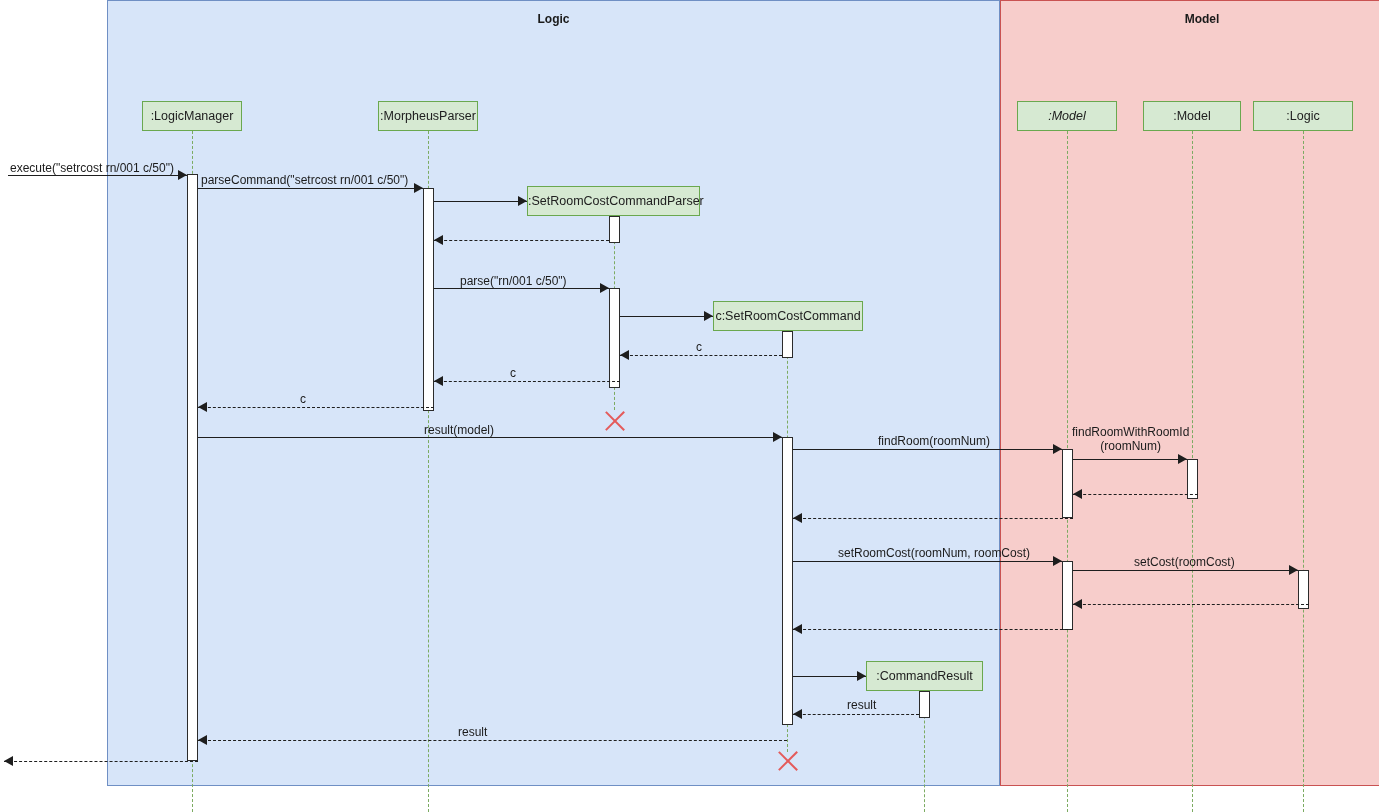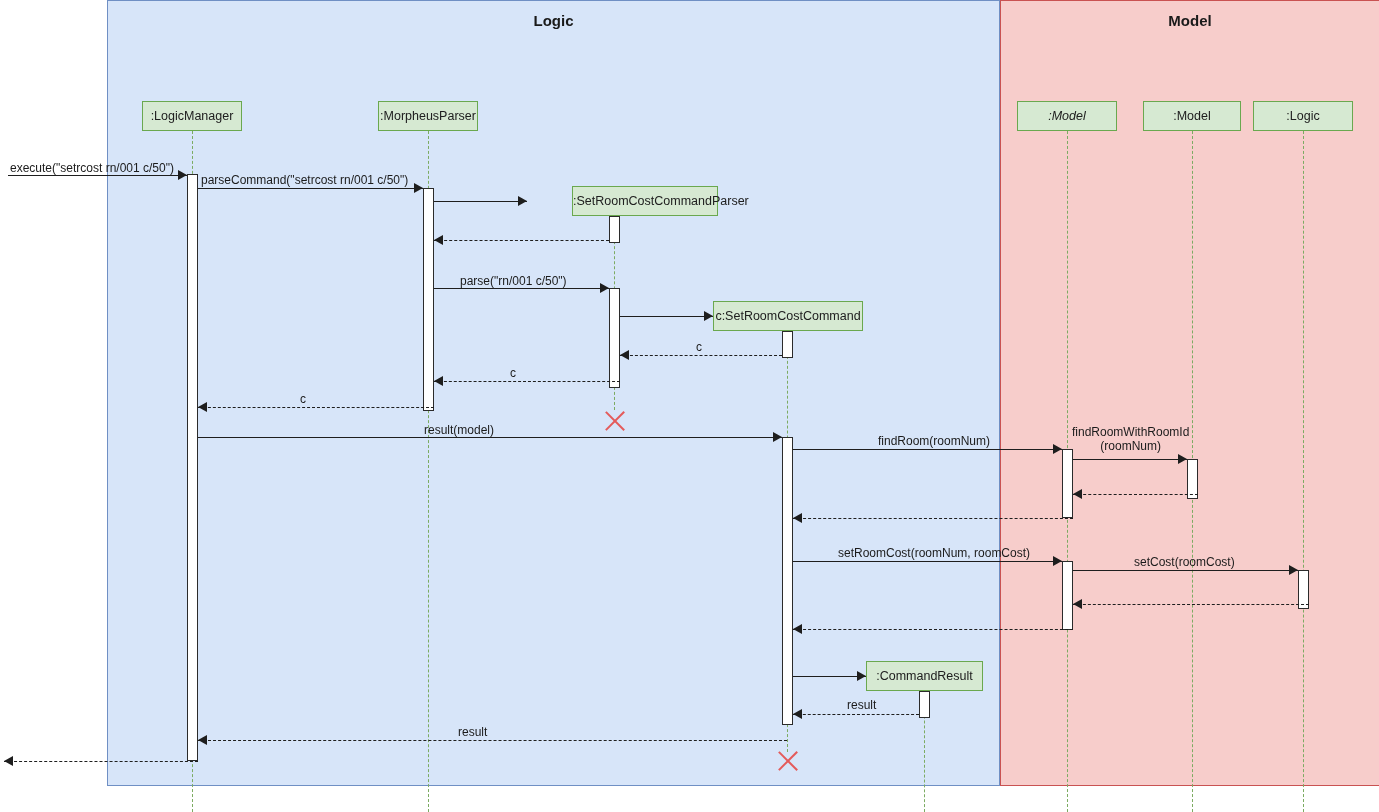--- a/index.html
+++ b/index.html
@@ -33,21 +33,21 @@
     width: 379px; height: 786px;
     background: #f7cdcb;
     border: 1px solid #c95252;
     border-right: none;
   }
   .pkg-title {
     position: absolute;
     top: 11px;
     width: 100%;
     text-align: center;
-    font-size: 15px;
+    font-size: 12px;
     font-weight: bold;
     color: #1a1a1a;
   }
   
   .participant {
     position: absolute;
     box-sizing: border-box;
     background: #d6e9d2;
     border: 1px solid #6aa84f;
     color: #202020;
@@ -119,34 +119,34 @@
   .destroy::before { transform: rotate(45deg); }
   .destroy::after  { transform: rotate(-45deg); }
 </style>
 </head>
 <body>
 
 <div id="canvas">
     <div class="pkg pkg-logic" style="left: 107px; top: 0px; width: 893px; height: 786px;">
       <div class="pkg-title">Logic</div>
     </div>
-    <div class="pkg pkg-model" style="left: 1000px; top: 0px; width: 379px; height: 786px;">
+    <div class="pkg pkg-model" style="left: 1000px; top: 0px; width: 379px; height: 786px; padding-left: 12px;">
       <div class="pkg-title">Model</div>
     </div>
     <div class="lifeline" style="left: 192px; top: 131px; height: 681px;"></div>
     <div class="lifeline" style="left: 428px; top: 131px; height: 681px;"></div>
     <div class="lifeline" style="left: 614px; top: 216px; height: 194px;"></div>
     <div class="lifeline" style="left: 787px; top: 331px; height: 421px;"></div>
     <div class="lifeline" style="left: 924px; top: 691px; height: 121px;"></div>
     <div class="lifeline" style="left: 1067px; top: 131px; height: 681px;"></div>
     <div class="lifeline" style="left: 1192px; top: 131px; height: 681px;"></div>
     <div class="lifeline" style="left: 1303px; top: 131px; height: 681px;"></div>
     <div class="participant" style="left: 142px; top: 101px; width: 100px;">:LogicManager</div>
     <div class="participant" style="left: 378px; top: 101px; width: 100px;">:MorpheusParser</div>
-    <div class="participant" style="left: 527px; top: 186px; width: 146px; margin-left: 45px;">:SetRoomCostCommandParser</div>
+    <div class="participant" style="left: 527px; top: 186px; width: 173px;">:SetRoomCostCommandParser</div>
     <div class="participant" style="left: 713px; top: 301px; width: 150px;">c:SetRoomCostCommand</div>
     <div class="participant" style="left: 866px; top: 661px; width: 117px;">:CommandResult</div>
     <div class="participant" style="left: 1017px; top: 101px; width: 100px; font-style: italic;">:Model</div>
     <div class="participant" style="left: 1143px; top: 101px; width: 98px;">:Model</div>
     <div class="participant" style="left: 1253px; top: 101px; width: 100px;">:Logic</div>
     <div class="activation" style="left: 187px; top: 174px; height: 587px;"></div>
     <div class="activation" style="left: 423px; top: 188px; height: 223px;"></div>
     <div class="activation" style="left: 609px; top: 216px; height: 27px;"></div>
     <div class="activation" style="left: 609px; top: 288px; height: 100px;"></div>
     <div class="activation" style="left: 782px; top: 331px; height: 27px;"></div>

